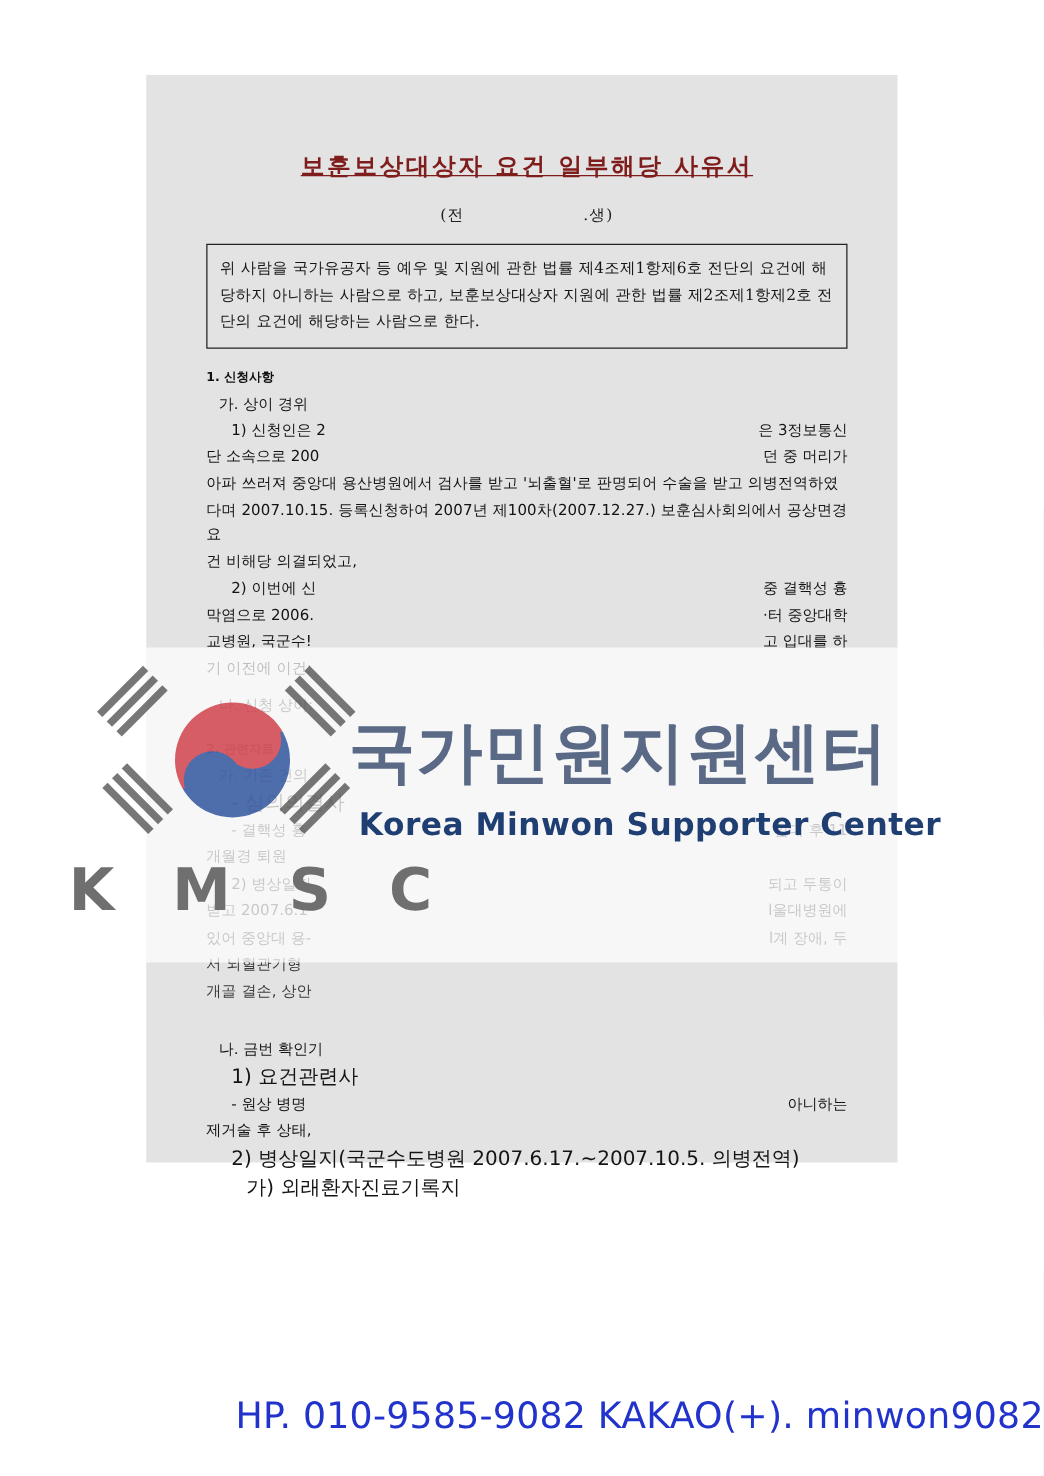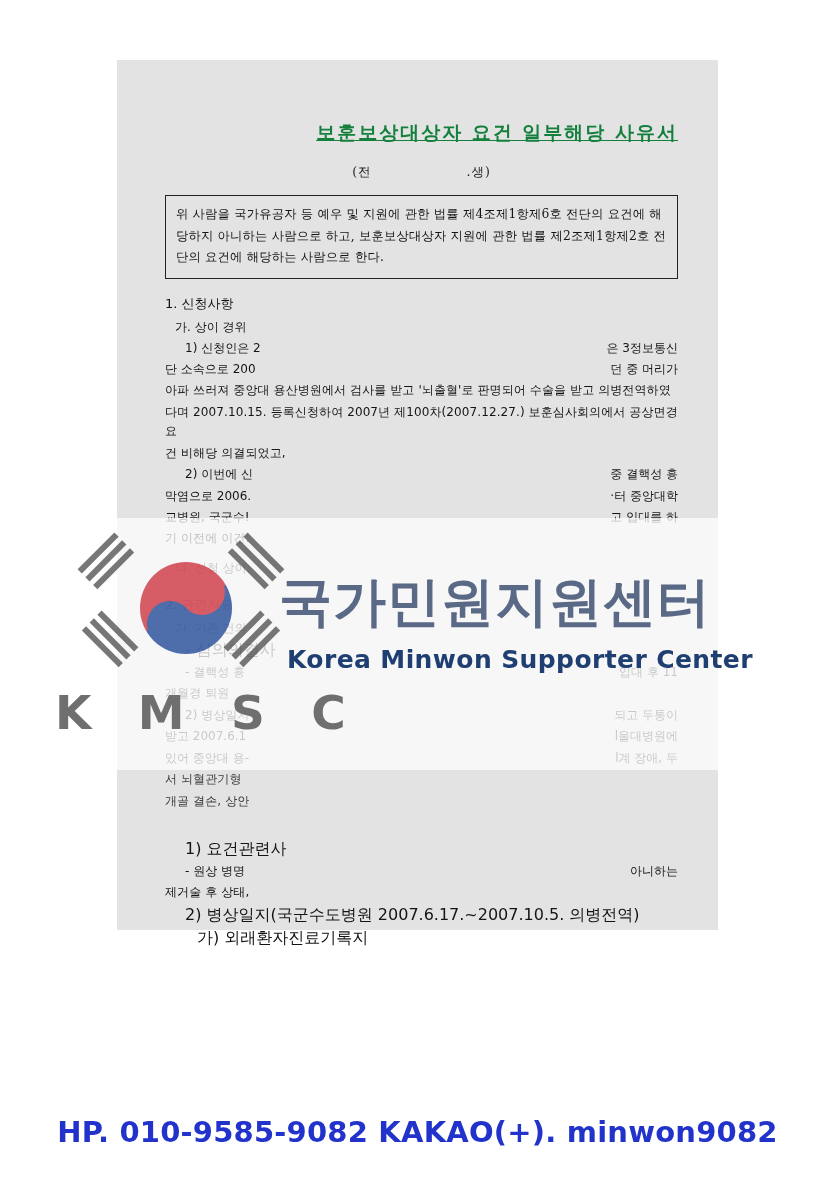--- a/index.html
+++ b/index.html
@@ -28,26 +28,26 @@
   .sheet-inner {
     position: absolute;
     left: 48px;
     top: 60px;
     right: 40px;
     color: #1a1a1a;
     font-family: "DejaVu Sans", sans-serif;
   }
 
   .doc-title {
-    text-align: right;
+    text-align: center;
     font-size: 19px;
     font-weight: bold;
     letter-spacing: 2px;
     text-decoration: underline;
-    color: #15803d;
+    color: #7f1d1d;
     margin: 0 0 18px 0;
     font-family: "DejaVu Serif", serif;
   }
   .doc-subline {
     text-align: center;
     font-size: 12.5px;
     margin: 0 0 14px 0;
     letter-spacing: 1px;
     color: #222;
     font-family: "DejaVu Serif", serif;
@@ -62,22 +62,22 @@
     padding: 8px 10px 9px 10px;
     font-size: 12.3px;
     line-height: 1.75;
     letter-spacing: 0.2px;
     font-family: "DejaVu Serif", serif;
     color: #151515;
     margin-bottom: 16px;
   }
 
   .sec-head {
-    font-size: 13px;
-    font-weight: normal;
+    font-size: 10px;
+    font-weight: bold;
     margin: 0 0 6px 0;
     color: #111;
   }
   .lvl1 {
     font-size: 12px;
     margin: 0 0 3px 10px;
     color: #141414;
   }
   .lvl2 {
     font-size: 16px;
@@ -203,23 +203,23 @@
     letter-spacing: .4px;
     font-family: "DejaVu Sans", sans-serif;
   }
 
   
   .footer-contact {
     position: absolute;
     left: 0;
     top: 1115px;
     width: 835px;
-    text-align: center;
+    text-align: right;
     font-size: 29px;
-    font-weight: bold;
+    font-weight: normal;
     color: #2233cc;
     font-family: "DejaVu Sans", sans-serif;
     letter-spacing: .2px;
   }
 </style>
 </head>
 <body>
 
 <div class="sheet">
   <div class="sheet-inner">
@@ -281,20 +281,21 @@
     </div>
     <div class="row faded">
       <span class="left">있어 중앙대 용-</span>
       <span class="right">l계 장애, 두</span>
     </div>
     <div class="flow faded">서 뇌혈관기형</div>
     <div class="flow faded">개골 결손, 상안</div>
 
     <div class="spacer-lg"></div>
 
+    <div class="lvl1">나. 금번 확인기</div>
     <div class="lvl2">1) 요건관련사</div>
     <div class="row">
       <span class="left" style="margin-left:20px">- 원상 병명</span>
       <span class="right">아니하는</span>
     </div>
     <div class="flow">제거술 후 상태,</div>
     <div class="lvl2">2) 병상일지(국군수도병원 2007.6.17.~2007.10.5. 의병전역)</div>
     <div class="lvl2" style="margin-left:32px">가) 외래환자진료기록지</div>
 
   </div>

